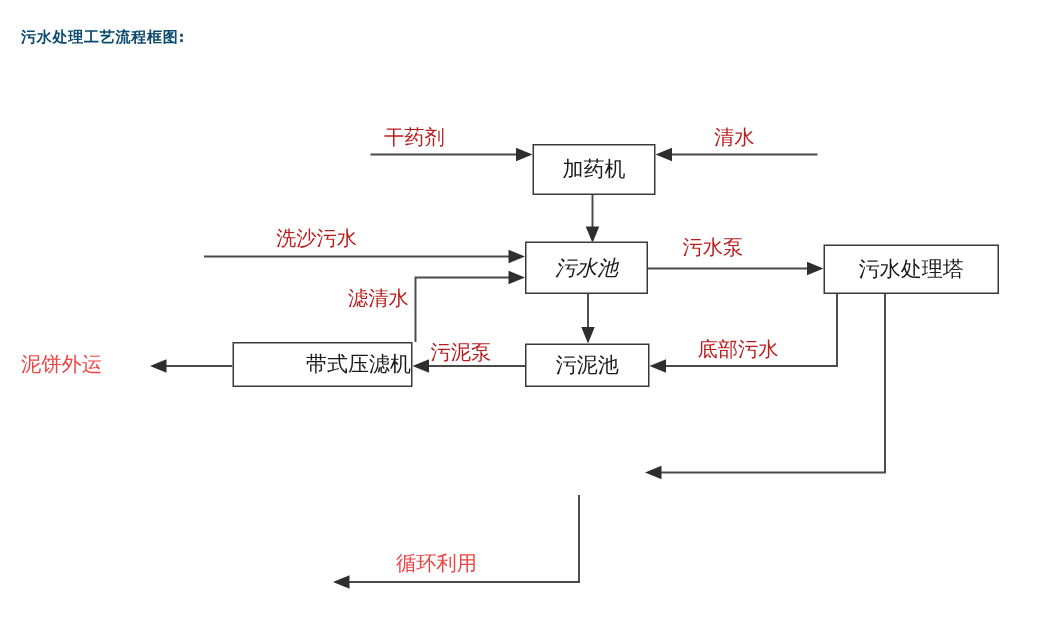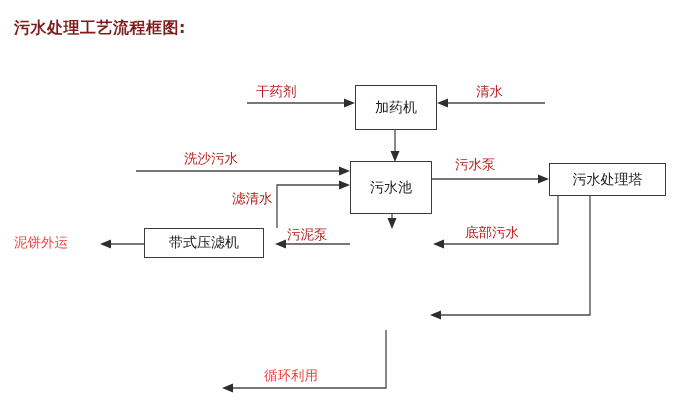--- a/index.html
+++ b/index.html
@@ -12,23 +12,23 @@
     width: 700px;
     height: 420px;
     background: #ffffff;
     overflow: hidden;
     font-family: "DejaVu Sans", "Liberation Sans", sans-serif;
   }
   #title {
     position: absolute;
     left: 14px;
     top: 18px;
-    font-size: 16px;
+    font-size: 10px;
     font-weight: bold;
-    color: #7f1d1d;
+    color: #0c4a6e;
     letter-spacing: 0.5px;
     white-space: nowrap;
   }
   .node {
     position: absolute;
     box-sizing: border-box;
     border: 1.3px solid #3a3a3a;
     background: #ffffff;
     display: flex;
     align-items: center;
@@ -108,36 +108,39 @@
     <line x1="155" y1="244" x2="107" y2="244"></line>
     <polygon points="100,244 111,239.5 111,248.5"></polygon>
 
     <polyline points="590,196 590,315 437,315"></polyline>
     <polygon points="430,315 441,310.5 441,319.5"></polygon>
 
     <polyline points="386,330 386,388 229,388"></polyline>
     <polygon points="222,388 233,383.5 233,392.5"></polygon>
   </svg>
 
-  <div class="node" style="left:355px; top:85px; width:82px; height:45px;">
+  <div class="node" style="left:355px; top:96px; width:82px; height:34px;">
     <span>加药机</span>
   </div>
 
-  <div class="node" style="left:350px; top:161px; width:82px; height:53px;">
+  <div class="node" style="left:350px; top:161px; width:82px; height:35px;font-style:italic;">
     <span>污水池</span>
   </div>
 
   <div class="node" style="left:549px; top:163px; width:117px; height:33px;">
     <span>污水处理塔</span>
   </div>
 
-  <div class="node" style="left:144px; top:228px; width:120px; height:30px;">
+  <div class="node" style="left:155px; top:228px; width:120px; height:30px;justify-content:flex-end;">
     <span>带式压滤机</span>
   </div>
 
+  <div class="node" style="left:350px; top:229px; width:83px; height:29px;">
+    <span>污泥池</span>
+  </div>
 
 
   <div class="edge-label" style="left:256px; top:83px;">干药剂</div>
 
   <div class="edge-label" style="left:476px; top:83px;">清水</div>
 
   <div class="edge-label" style="left:184px; top:150px;">洗沙污水</div>
 
   <div class="edge-label" style="left:232px; top:190px;">滤清水</div>
 

